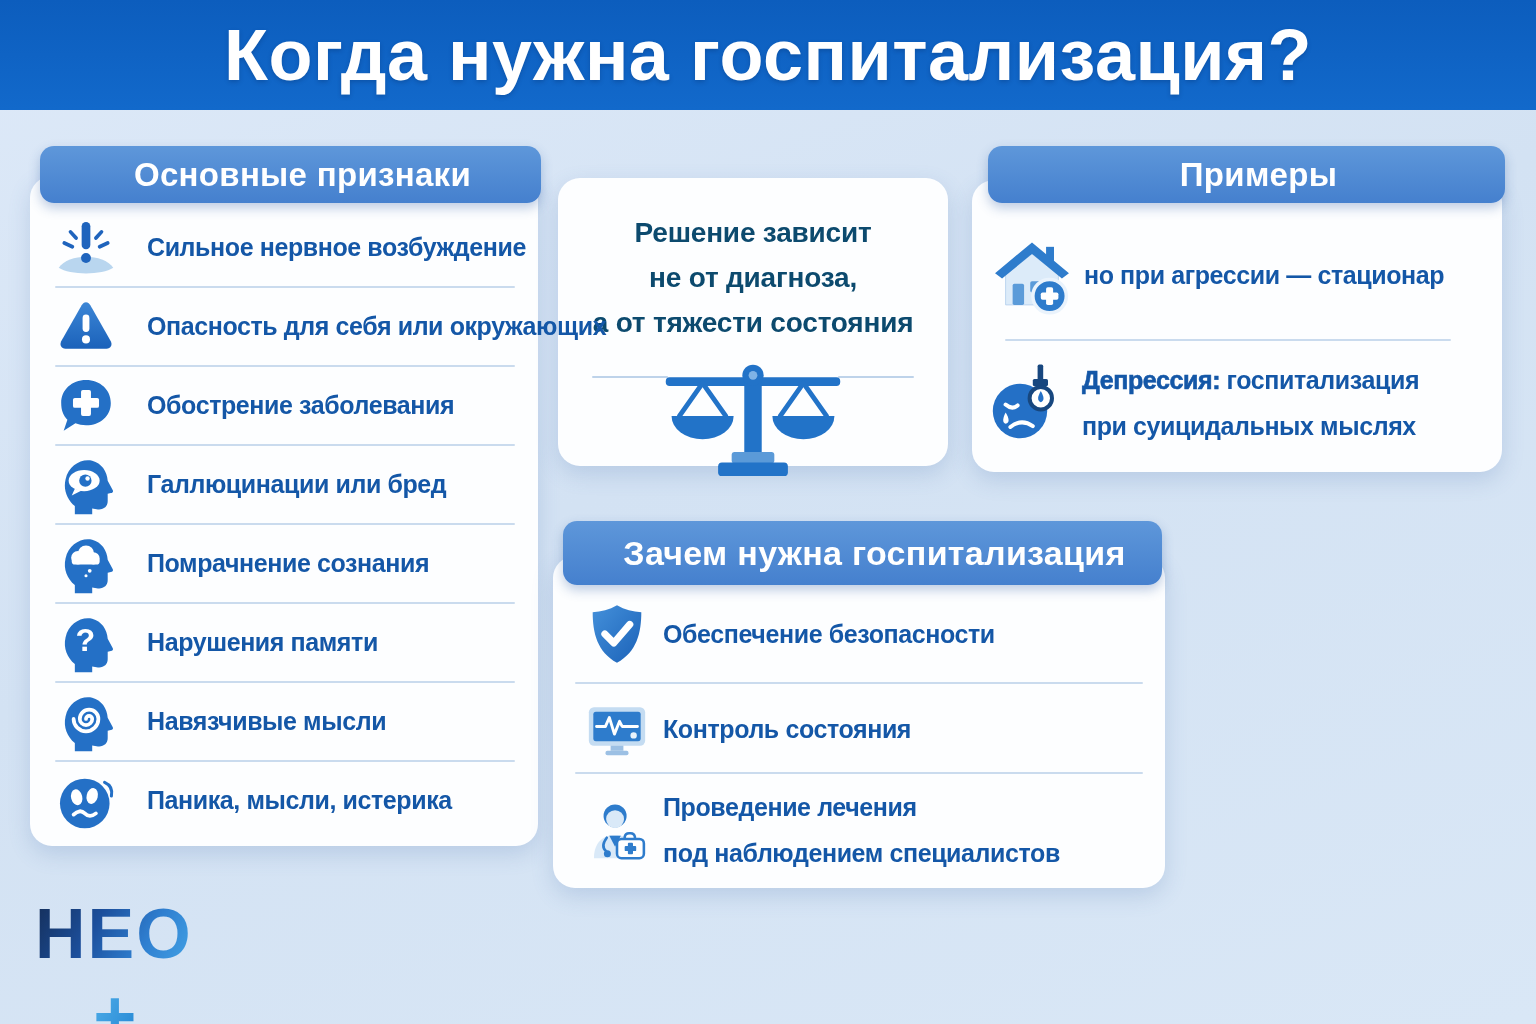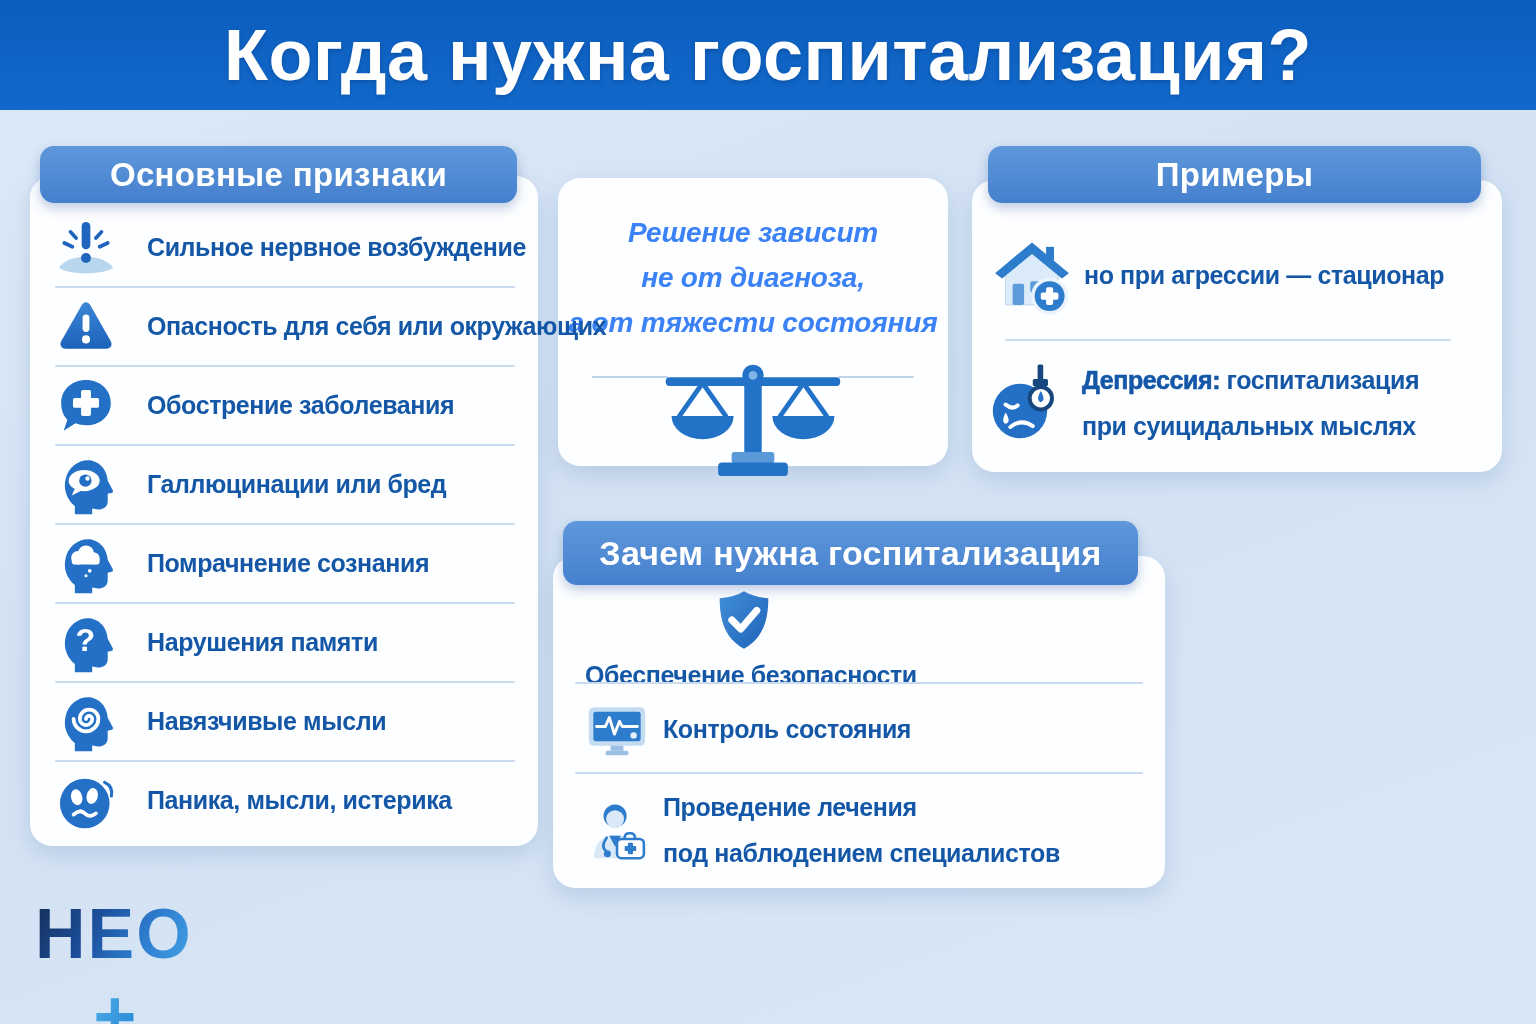--- a/index.html
+++ b/index.html
@@ -21,55 +21,55 @@
   
   .card{
     position:absolute;background:#fdfeff;border-radius:22px;
     box-shadow:0 8px 22px rgba(70,110,170,.20);
   }
   .pill{
     position:absolute;height:57px;border-radius:14px;z-index:3;
     background:linear-gradient(180deg,#5e97da 0%,#4580ce 100%);
     box-shadow:0 5px 12px rgba(40,85,160,.30);
     display:flex;align-items:center;justify-content:center;
-    color:#fff;font-size:33px;font-weight:bold;letter-spacing:.3px;
+    color:#fff;font-size:33px;font-weight:bold;letter-spacing:.3px;padding-left:24px;
   }
   
   .signs-card{left:30px;top:176px;width:508px;height:670px;}
   .signs-pill{left:40px;top:146px;width:477px;}
   .signs-rows{position:absolute;left:30px;top:209px;width:508px;z-index:2;}
   .sign-row{height:77px;display:flex;align-items:center;padding-left:25px;box-sizing:border-box;}
   .sign-row .icn{width:62px;height:62px;flex:none;margin-right:30px;}
   .sign-label{font-size:25px;font-weight:bold;color:#1457a7;letter-spacing:-.4px;white-space:nowrap;}
   .sep{height:2px;background:#cadbee;margin-left:25px;width:460px;border-radius:1px;}
   
   .decision-card{left:558px;top:178px;width:390px;height:288px;}
   .decision-text{
     position:absolute;left:0;top:32px;width:100%;text-align:center;
-    font-size:28px;font-weight:bold;color:#3b82f6;line-height:45px;letter-spacing:-.2px;font-style:italic;
+    font-size:28px;font-weight:bold;color:#0c4a6e;line-height:45px;letter-spacing:-.2px;
   }
   .scale-line{position:absolute;top:198px;width:76px;height:2px;background:#bed3ea;border-radius:1px;}
   .scale-line.l{left:34px;} .scale-line.r{right:34px;}
   .scales-svg{position:absolute;left:50%;top:176px;transform:translateX(-50%);width:216px;height:126px;}
   
   .examples-card{left:972px;top:180px;width:530px;height:292px;}
   .examples-pill{left:988px;top:146px;width:493px;}
   .ex-row{position:absolute;display:flex;align-items:center;}
   .ex-row1{left:16px;top:40px;height:110px;}
   .ex-row2{left:16px;top:168px;height:110px;}
   .ex-icn1{width:88px;height:88px;flex:none;margin-right:8px;}
   .ex-icn2{width:80px;height:92px;flex:none;margin-right:14px;}
   .ex-text{font-size:25px;font-weight:bold;color:#1457a7;line-height:46px;letter-spacing:-.4px;white-space:nowrap;}
   .ex-term{-webkit-text-stroke:.6px currentColor;}
   .ex-sep{position:absolute;left:33px;top:159px;width:446px;height:2px;background:#cadbee;border-radius:1px;}
   
   .purpose-card{left:553px;top:556px;width:612px;height:332px;}
   .purpose-pill{left:563px;top:521px;width:575px;height:64px;font-size:34px;}
   .p-row{position:absolute;left:32px;display:flex;align-items:center;}
-  .p-row1{top:32px;height:92px;flex-direction:column;}
+  .p-row1{top:32px;height:92px;}
   .p-row2{top:132px;height:82px;}
   .p-row3{top:222px;height:104px;}
   .p-icn{width:64px;height:64px;flex:none;margin-right:14px;}
   .p-icn.big{width:64px;height:92px;}
   .p-text{font-size:25px;font-weight:bold;color:#1457a7;line-height:46px;letter-spacing:-.4px;white-space:nowrap;}
   .p-sep{position:absolute;left:22px;width:568px;height:2px;background:#cadbee;border-radius:1px;}
   .p-sep1{top:126px;} .p-sep2{top:216px;}
   
   .logo{position:absolute;left:35px;top:894px;display:flex;align-items:center;flex-direction:column;}
   .logo-neo{

